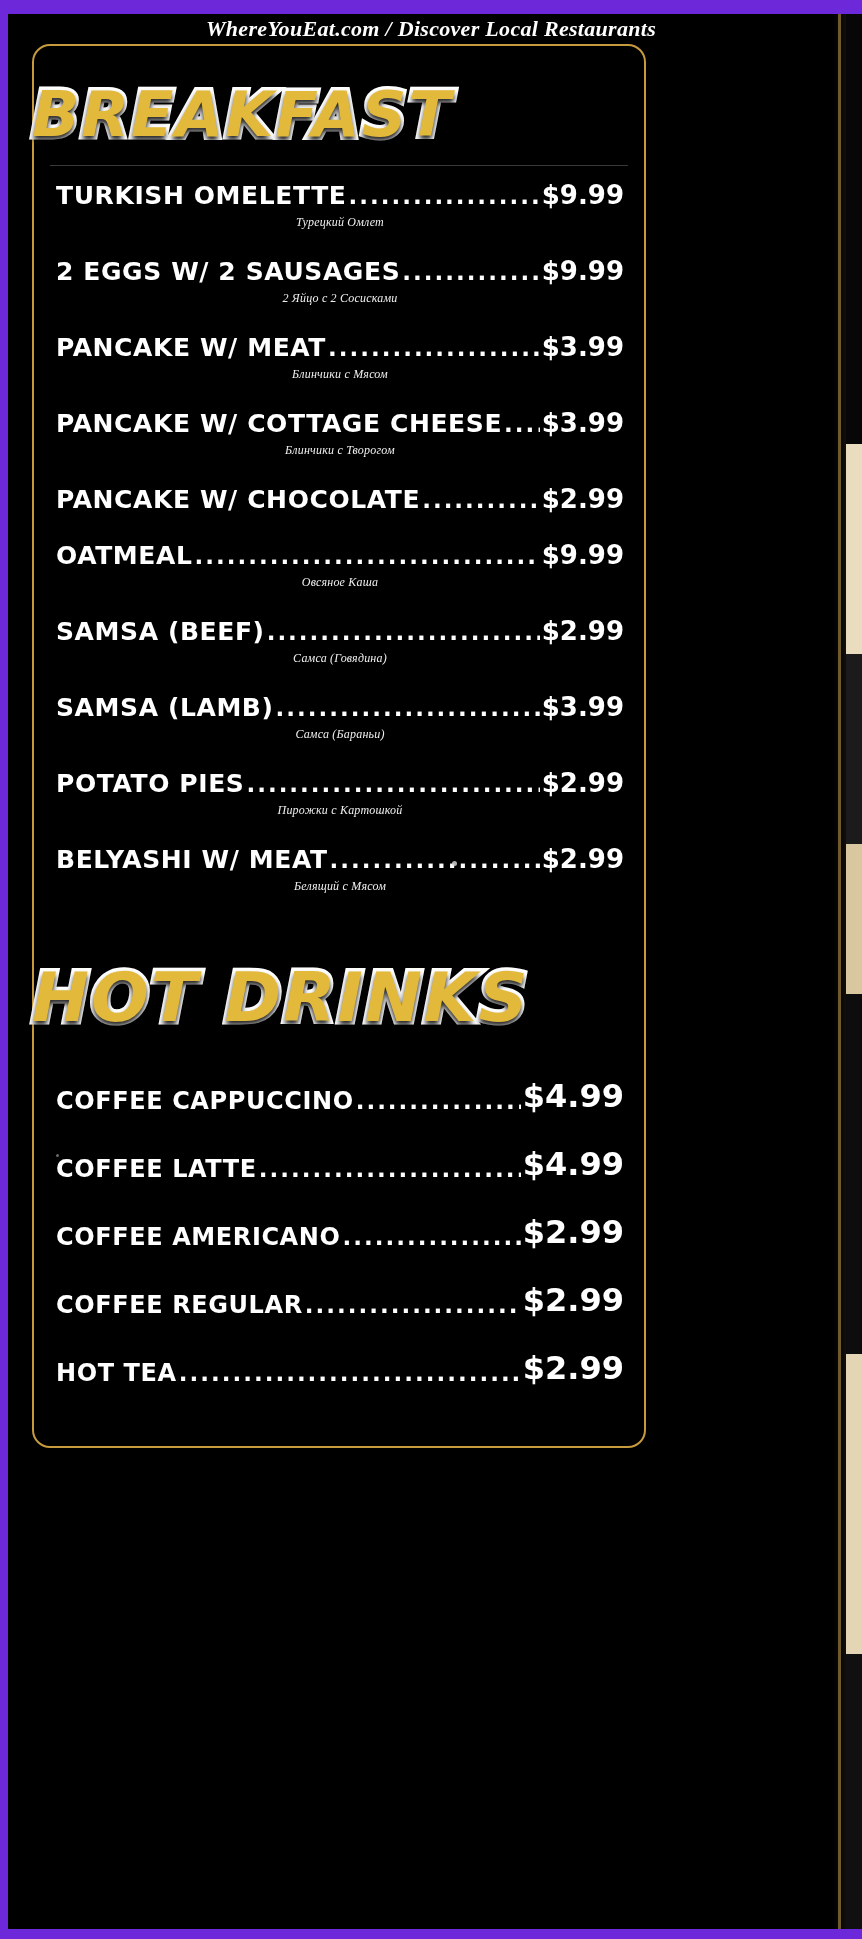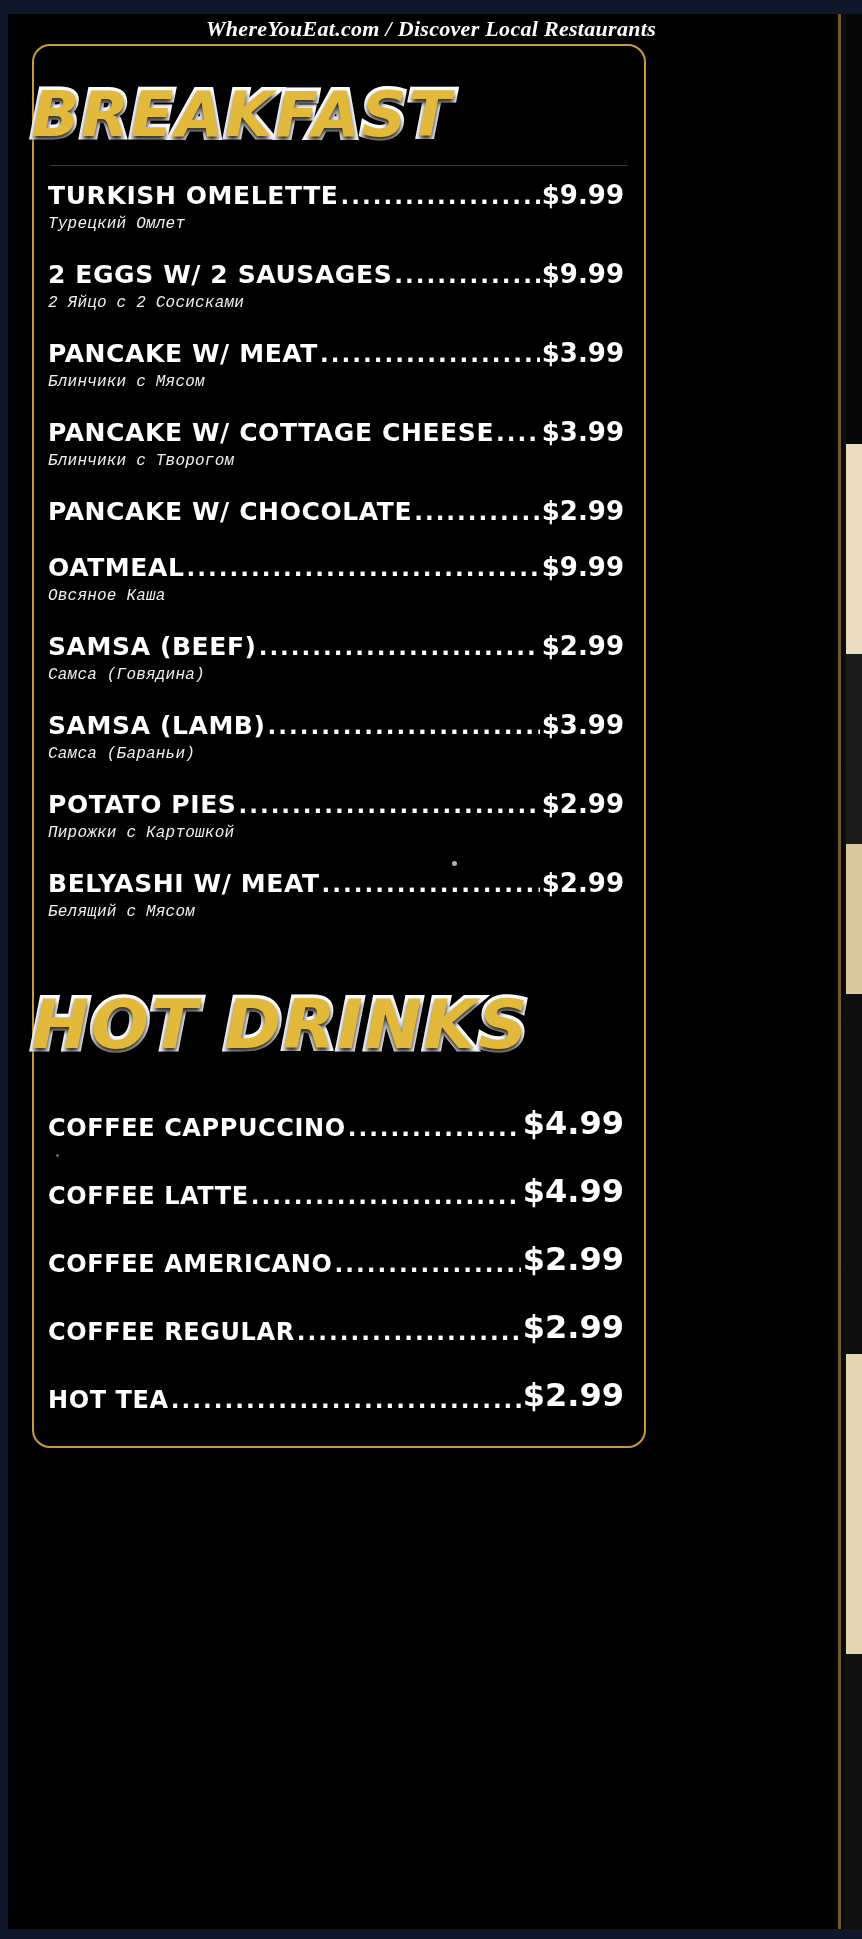--- a/index.html
+++ b/index.html
@@ -14,21 +14,21 @@
     font-family: "Liberation Sans", sans-serif;
     overflow: hidden;
   }
 
   
   .photo {
     position: absolute;
     left: 0; top: 0;
     width: 862px;
     height: 1939px;
-    background: #0f172a;
+    background: #6d28d9;
     overflow: hidden;
   }
 
   .menu-board {
     position: absolute;
     left: 8px;
     top: 14px;
     width: 836px;
     height: 1915px;
     background: #000000;
@@ -116,21 +116,22 @@
   }
 
   .divider {
     height: 1px;
     background: #3a3a3a;
     margin: 14px 18px 0 18px;
   }
 
   
   .items {
-    padding: 14px 22px 0 16px;
+    padding: 14px 22px 0 24px;
+    text-align: center;
   }
   .item {
     margin-bottom: 26px;
   }
   .item.compact { margin-bottom: 24px; }
 
   .item-line {
     display: flex;
     align-items: flex-end;
     width: 100%;
@@ -159,23 +160,23 @@
   .item-price {
     color: #ffffff;
     font-family: "DejaVu Sans", sans-serif;
     font-weight: bold;
     font-size: 26px;
     white-space: nowrap;
     text-shadow: 0 1px 2px rgba(0,0,0,.8);
   }
   .item-sub {
     color: #f0f0f0;
-    font-family: Liberation Mono, monospace;
+    font-family: Liberation Serif, serif;
     font-style: italic;
-    font-size: 16px;
+    font-size: 12px;
     margin-top: 5px;
     letter-spacing: .2px;
   }
 
   .drinks .item { margin-bottom: 30px; }
   .drinks .item-name { font-size: 24px; }
   .drinks .item-price { font-size: 32px; }
 
   .spacer-lg { height: 40px; }
 

